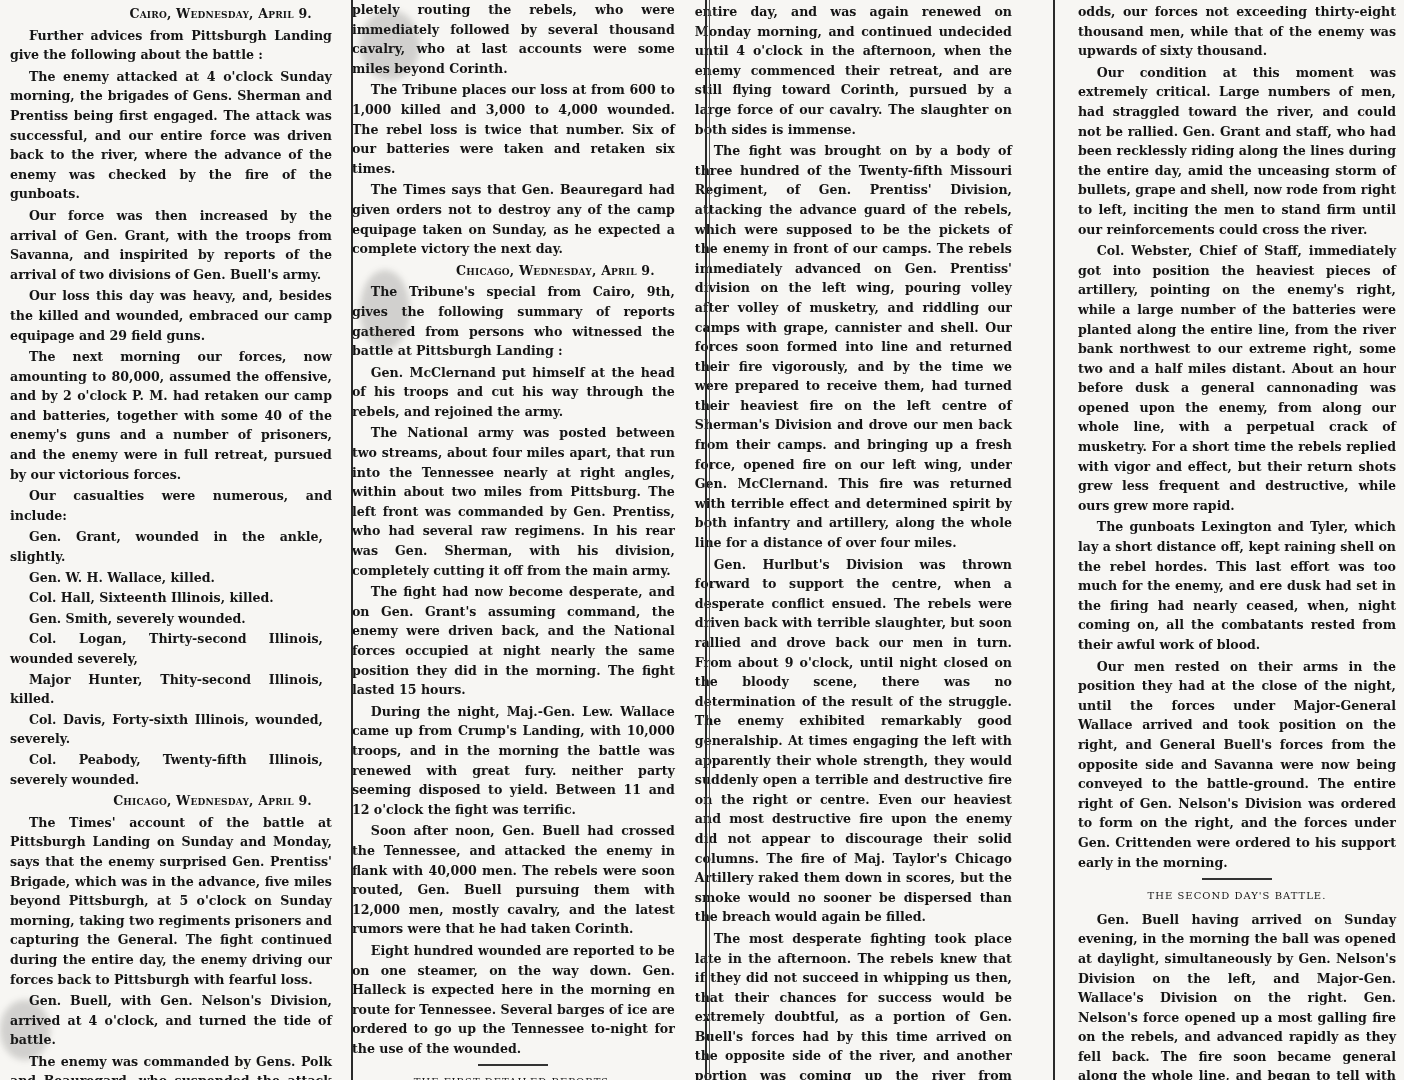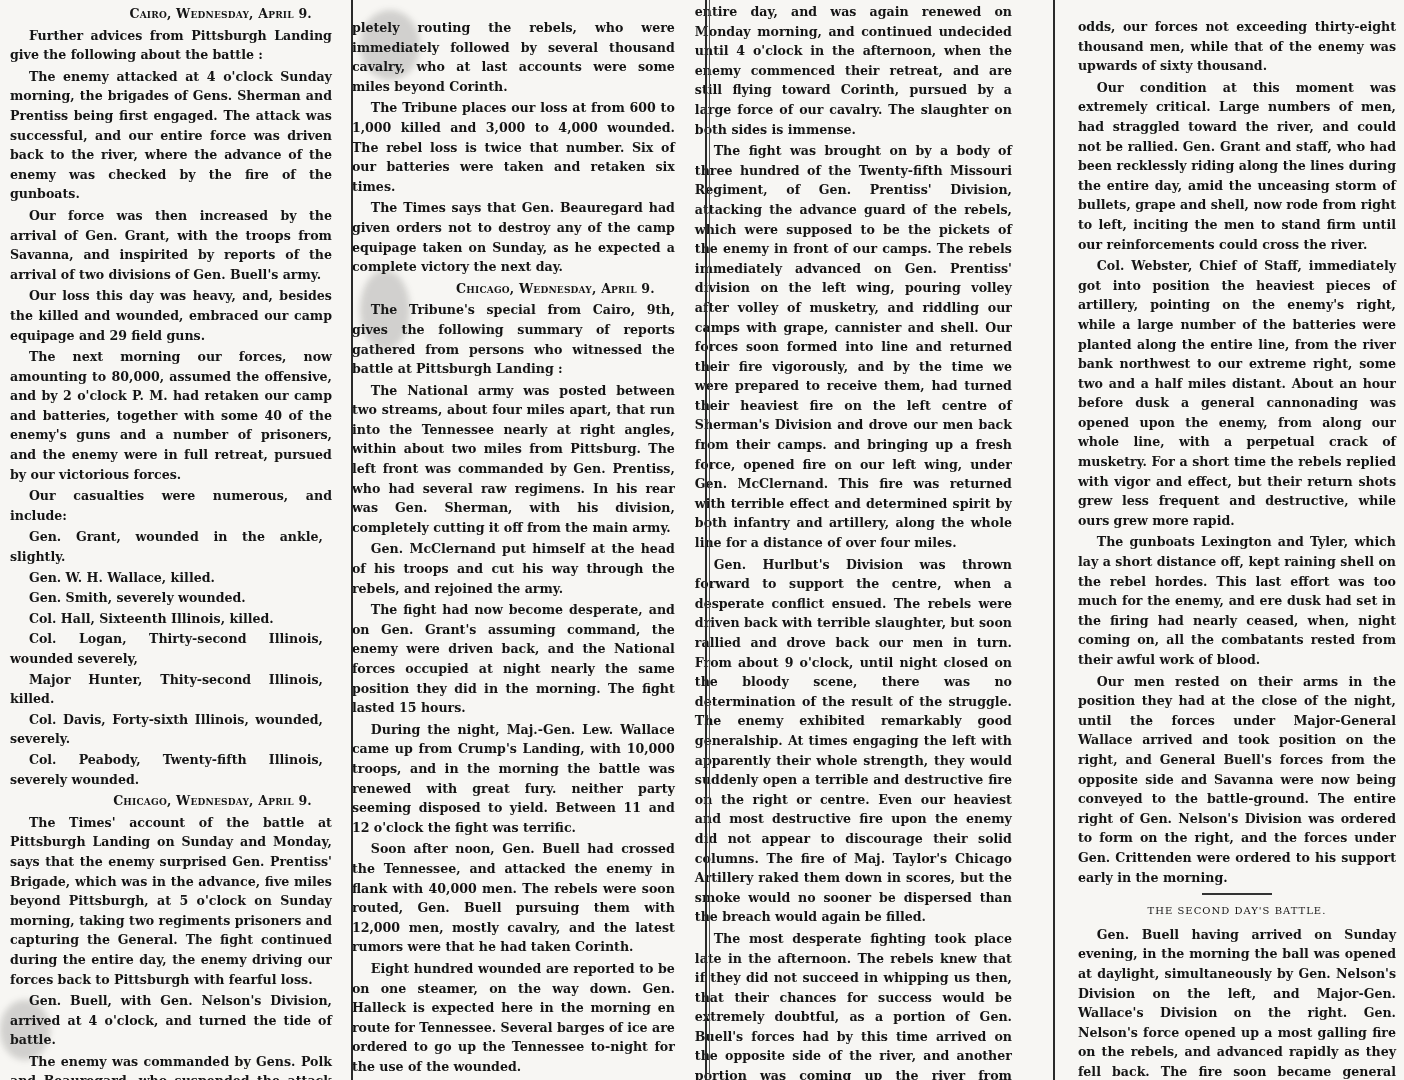--- a/index.html
+++ b/index.html
@@ -17,23 +17,23 @@
       position: relative;
       box-sizing: border-box;
       height: 1080px;
       overflow: hidden;
       font-size: 12.6px;
       line-height: 19.6px;
       text-align: justify;
       hyphens: manual;
     }
     .col1 { width: 353px; padding: 2px 10px 0 10px; }
-    .col2 { width: 354px; padding: 18px 10px 0 10px; border-radius: 17px; }
+    .col2 { width: 354px; padding: 0 10px 0 10px; border-radius: 17px; }
     .col3 { width: 348px; padding: 2px 10px 0 10px; }
-    .col4 { width: 349px; padding: 17px 8px 0 12px; margin-left: 44px; }
+    .col4 { width: 349px; padding: 2px 8px 0 12px; margin-left: 44px; }
     .rule {
       position: absolute; top: 0; width: 2px; height: 1080px; background: #2a2a2a;
     }
     .rule.r1 { left: 351px; }
     .rule.r2 { left: 705px; }
     .rule.r3 { left: 1053px; }
     .rule.r2b { left: 709px; width: 1px; background: #555; }
     p { margin: 0 0 2px 0; text-indent: 1.5em; font-weight: bold; }
     p.cont { text-indent: 0; }
     .dateline {
@@ -62,41 +62,41 @@
   <div class="col col1">
     <div class="dateline">Cairo, Wednesday, April 9.</div>
     <p>Further advices from Pittsburgh Landing give the following about the battle :</p>
     <p>The enemy attacked at 4 o'clock Sunday morning, the brigades of Gens. Sherman and Prentiss being first engaged. The attack was successful, and our entire force was driven back to the river, where the advance of the enemy was checked by the fire of the gunboats.</p>
     <p>Our force was then increased by the arrival of Gen. Grant, with the troops from Savanna, and inspirited by reports of the arrival of two divisions of Gen. Buell's army.</p>
     <p>Our loss this day was heavy, and, besides the killed and wounded, embraced our camp equipage and 29 field guns.</p>
     <p>The next morning our forces, now amounting to 80,000, assumed the offensive, and by 2 o'clock P. M. had retaken our camp and batteries, together with some 40 of the enemy's guns and a number of prisoners, and the enemy were in full retreat, pursued by our victorious forces.</p>
     <p>Our casualties were numerous, and include:</p>
     <div class="list-item">Gen. Grant, wounded in the ankle, slightly.</div>
     <div class="list-item">Gen. W. H. Wallace, killed.</div>
+    <div class="list-item">Col. Hall, Sixteenth Illinois, killed.</div>
     <div class="list-item">Gen. Smith, severely wounded.</div>
-    <div class="list-item">Col. Hall, Sixteenth Illinois, killed.</div>
     <div class="list-item">Col. Logan, Thirty-second Illinois, wounded severely,</div>
     <div class="list-item">Major Hunter, Thity-second Illinois, killed.</div>
     <div class="list-item">Col. Davis, Forty-sixth Illinois, wounded, severely.</div>
     <div class="list-item">Col. Peabody, Twenty-fifth Illinois, severely wounded.</div>
     <div class="dateline">Chicago, Wednesday, April 9.</div>
     <p>The Times' account of the battle at Pittsburgh Landing on Sunday and Monday, says that the enemy surprised Gen. Prentiss' Brigade, which was in the advance, five miles beyond Pittsburgh, at 5 o'clock on Sunday morning, taking two regiments prisoners and capturing the General. The fight continued during the entire day, the enemy driving our forces back to Pittsburgh with fearful loss.</p>
     <p>Gen. Buell, with Gen. Nelson's Division, arrived at 4 o'clock, and turned the tide of battle.</p>
     <p>The enemy was commanded by Gens. Polk and Beauregard, who suspended the attack about 6 o'clock.</p>
 
   </div>
 
   <div class="col col2">
     <p class="cont">pletely routing the rebels, who were immediately followed by several thousand cavalry, who at last accounts were some miles beyond Corinth.</p>
     <p>The Tribune places our loss at from 600 to 1,000 killed and 3,000 to 4,000 wounded. The rebel loss is twice that number. Six of our batteries were taken and retaken six times.</p>
     <p>The Times says that Gen. Beauregard had given orders not to destroy any of the camp equipage taken on Sunday, as he expected a complete victory the next day.</p>
     <div class="dateline">Chicago, Wednesday, April 9.</div>
     <p>The Tribune's special from Cairo, 9th, gives the following summary of reports gathered from persons who witnessed the battle at Pittsburgh Landing :</p>
+    <p>Gen. McClernand put himself at the head of his troops and cut his way through the rebels, and rejoined the army.</p>
     <p>The National army was posted between two streams, about four miles apart, that run into the Tennessee nearly at right angles, within about two miles from Pittsburg. The left front was commanded by Gen. Prentiss, who had several raw regimens. In his rear was Gen. Sherman, with his division, completely cutting it off from the main army.</p>
-    <p>Gen. McClernand put himself at the head of his troops and cut his way through the rebels, and rejoined the army.</p>
     <p>The fight had now become desperate, and on Gen. Grant's assuming command, the enemy were driven back, and the National forces occupied at night nearly the same position they did in the morning. The fight lasted 15 hours.</p>
     <p>During the night, Maj.-Gen. Lew. Wallace came up from Crump's Landing, with 10,000 troops, and in the morning the battle was renewed with great fury. neither party seeming disposed to yield. Between 11 and 12 o'clock the fight was terrific.</p>
     <p>Soon after noon, Gen. Buell had crossed the Tennessee, and attacked the enemy in flank with 40,000 men. The rebels were soon routed, Gen. Buell pursuing them with 12,000 men, mostly cavalry, and the latest rumors were that he had taken Corinth.</p>
     <p>Eight hundred wounded are reported to be on one steamer, on the way down. Gen. Halleck is expected here in the morning en route for Tennessee. Several barges of ice are ordered to go up the Tennessee to-night for the use of the wounded.</p>
     <div class="sep"></div>
     <div class="headline">THE FIRST DETAILED REPORTS.</div>
     <p>The following dispatch reached us yesterday morning too late to be inserted in our regular morning edition, but was issued at an early hour in an “Extra :”</p>
 
   </div>
 

